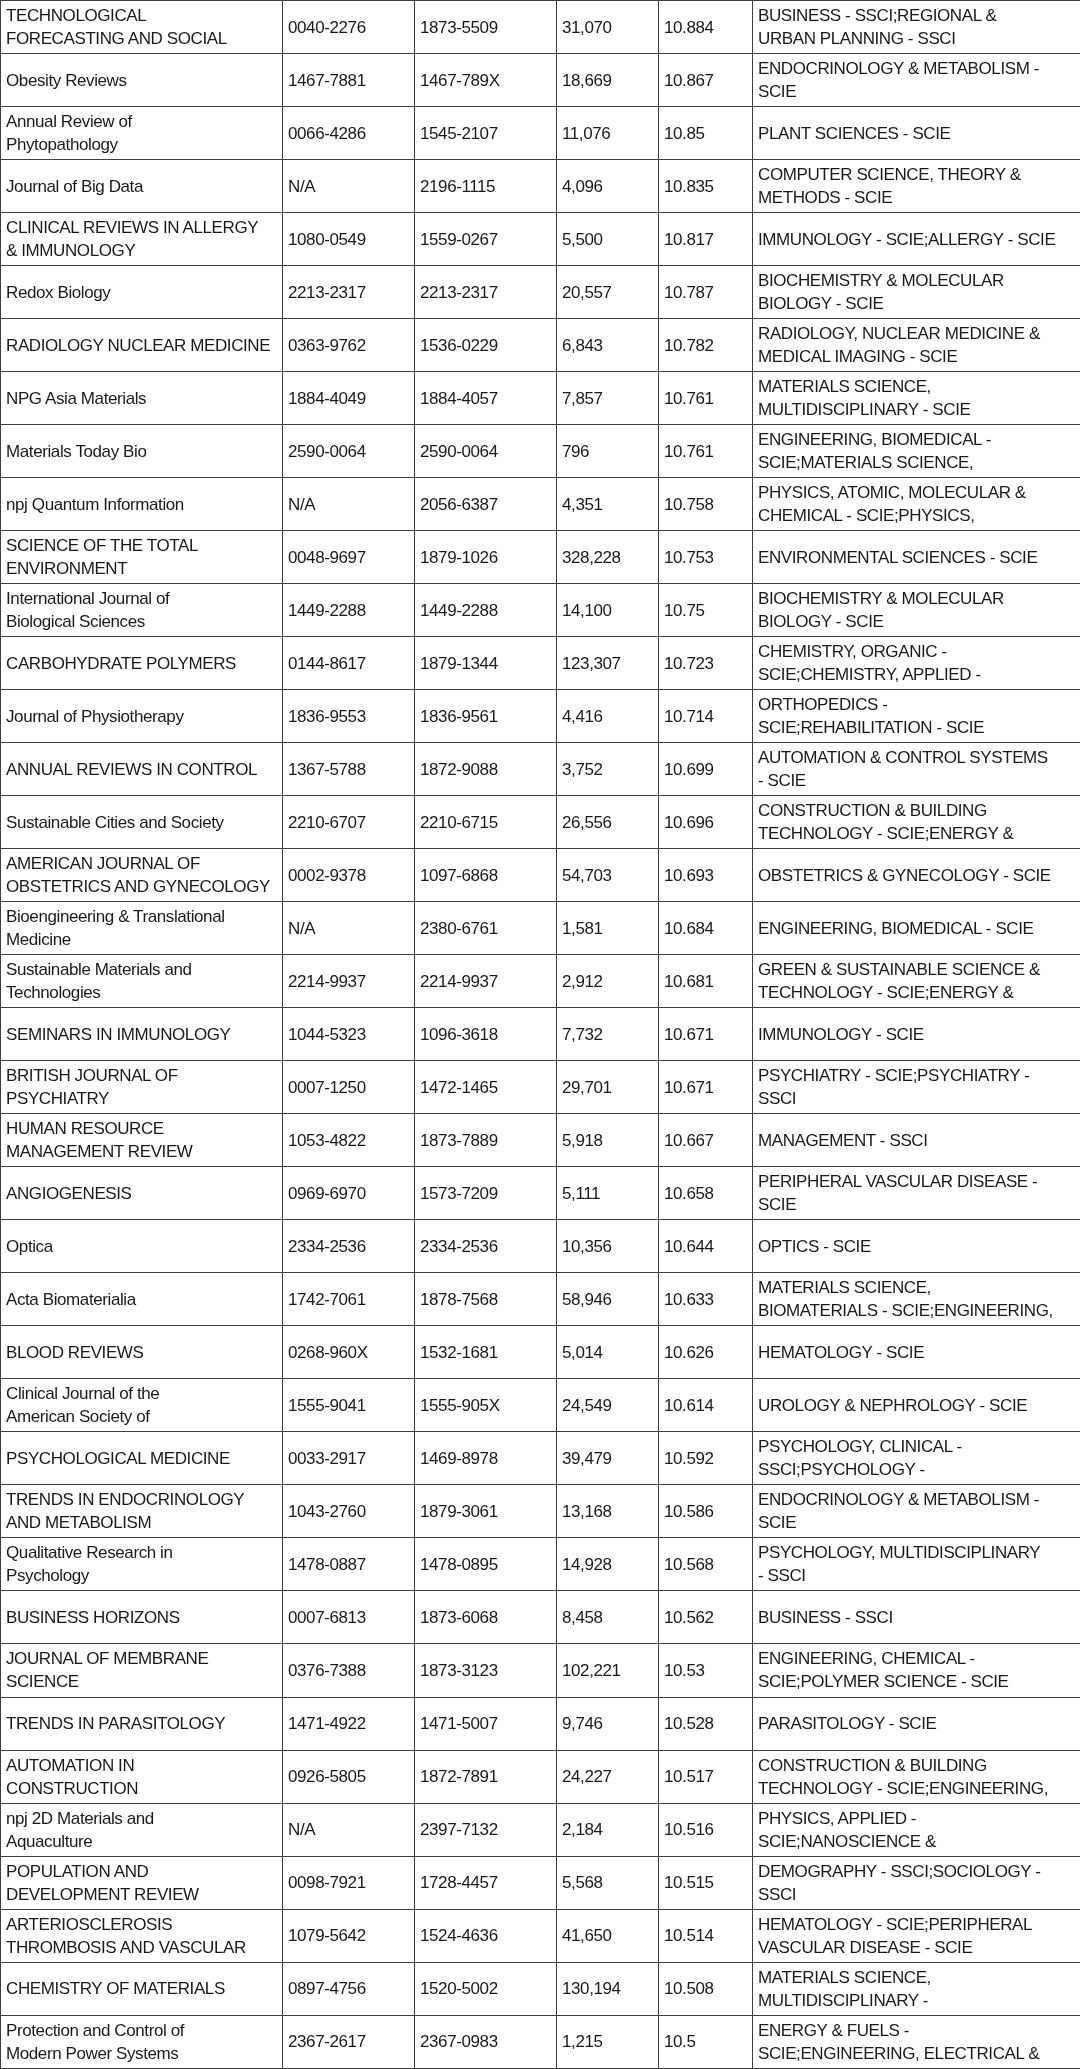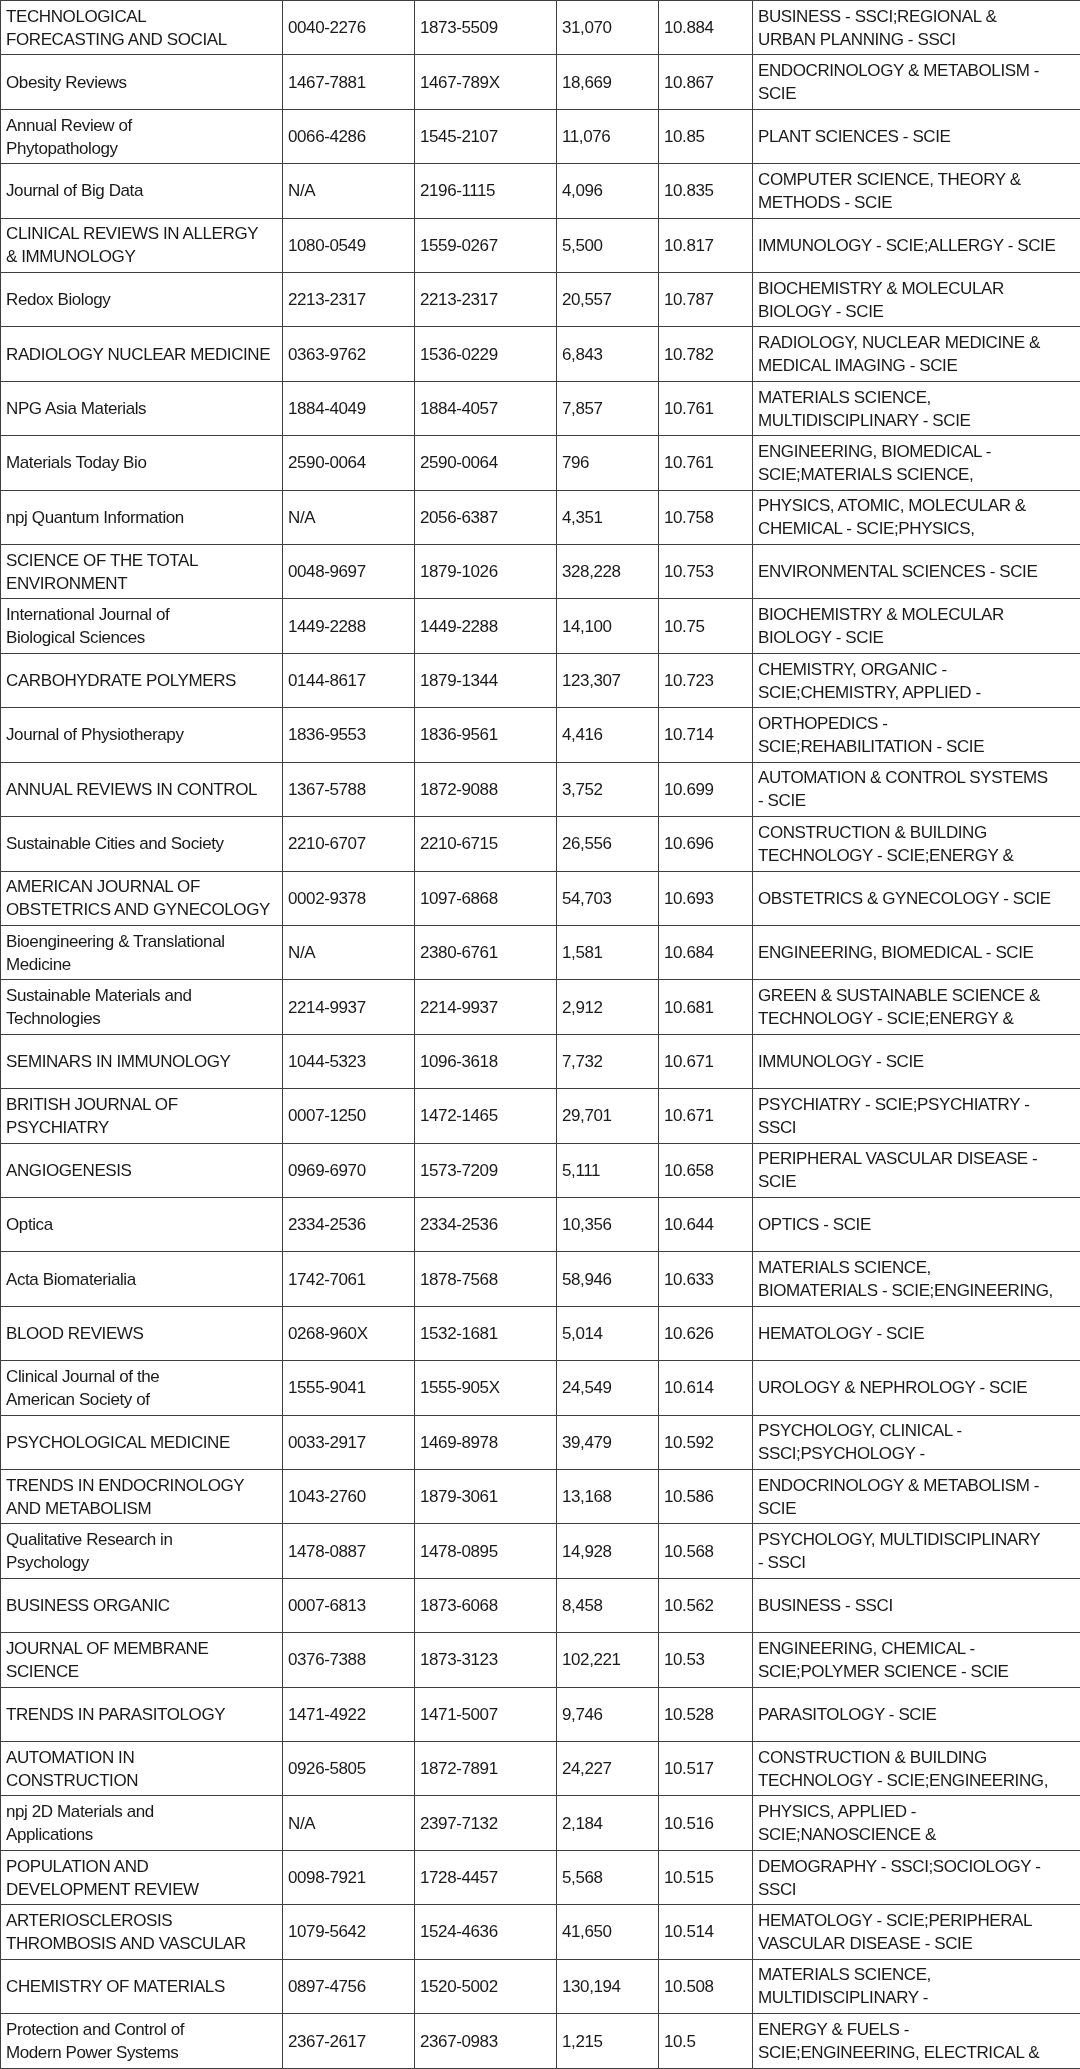--- a/index.html
+++ b/index.html
@@ -227,20 +227,29 @@
     <td class="c-name">BRITISH JOURNAL OF
 PSYCHIATRY</td>
     <td class="c-issn">0007-1250</td>
     <td class="c-eissn">1472-1465</td>
     <td class="c-cites">29,701</td>
     <td class="c-if">10.671</td>
     <td class="c-cat">PSYCHIATRY - SCIE;PSYCHIATRY -
 SSCI</td>
   </tr>
       <tr>
+    <td class="c-name">HUMAN RESOURCE
+MANAGEMENT REVIEW</td>
+    <td class="c-issn">1053-4822</td>
+    <td class="c-eissn">1873-7889</td>
+    <td class="c-cites">5,918</td>
+    <td class="c-if">10.667</td>
+    <td class="c-cat">MANAGEMENT - SSCI</td>
+  </tr>
+      <tr>
     <td class="c-name">ANGIOGENESIS</td>
     <td class="c-issn">0969-6970</td>
     <td class="c-eissn">1573-7209</td>
     <td class="c-cites">5,111</td>
     <td class="c-if">10.658</td>
     <td class="c-cat">PERIPHERAL VASCULAR DISEASE -
 SCIE</td>
   </tr>
       <tr>
     <td class="c-name">Optica</td>
@@ -299,21 +308,21 @@
     <td class="c-name">Qualitative Research in
 Psychology</td>
     <td class="c-issn">1478-0887</td>
     <td class="c-eissn">1478-0895</td>
     <td class="c-cites">14,928</td>
     <td class="c-if">10.568</td>
     <td class="c-cat">PSYCHOLOGY, MULTIDISCIPLINARY
 - SSCI</td>
   </tr>
       <tr>
-    <td class="c-name">BUSINESS ORGANIC</td>
+    <td class="c-name">BUSINESS HORIZONS</td>
     <td class="c-issn">0007-6813</td>
     <td class="c-eissn">1873-6068</td>
     <td class="c-cites">8,458</td>
     <td class="c-if">10.562</td>
     <td class="c-cat">BUSINESS - SSCI</td>
   </tr>
       <tr>
     <td class="c-name">JOURNAL OF MEMBRANE
 SCIENCE</td>
     <td class="c-issn">0376-7388</td>
@@ -336,21 +345,21 @@
 CONSTRUCTION</td>
     <td class="c-issn">0926-5805</td>
     <td class="c-eissn">1872-7891</td>
     <td class="c-cites">24,227</td>
     <td class="c-if">10.517</td>
     <td class="c-cat">CONSTRUCTION &amp; BUILDING
 TECHNOLOGY - SCIE;ENGINEERING,</td>
   </tr>
       <tr>
     <td class="c-name">npj 2D Materials and
-Applications</td>
+Aquaculture</td>
     <td class="c-issn">N/A</td>
     <td class="c-eissn">2397-7132</td>
     <td class="c-cites">2,184</td>
     <td class="c-if">10.516</td>
     <td class="c-cat">PHYSICS, APPLIED -
 SCIE;NANOSCIENCE &amp;</td>
   </tr>
       <tr>
     <td class="c-name">POPULATION AND
 DEVELOPMENT REVIEW</td>

